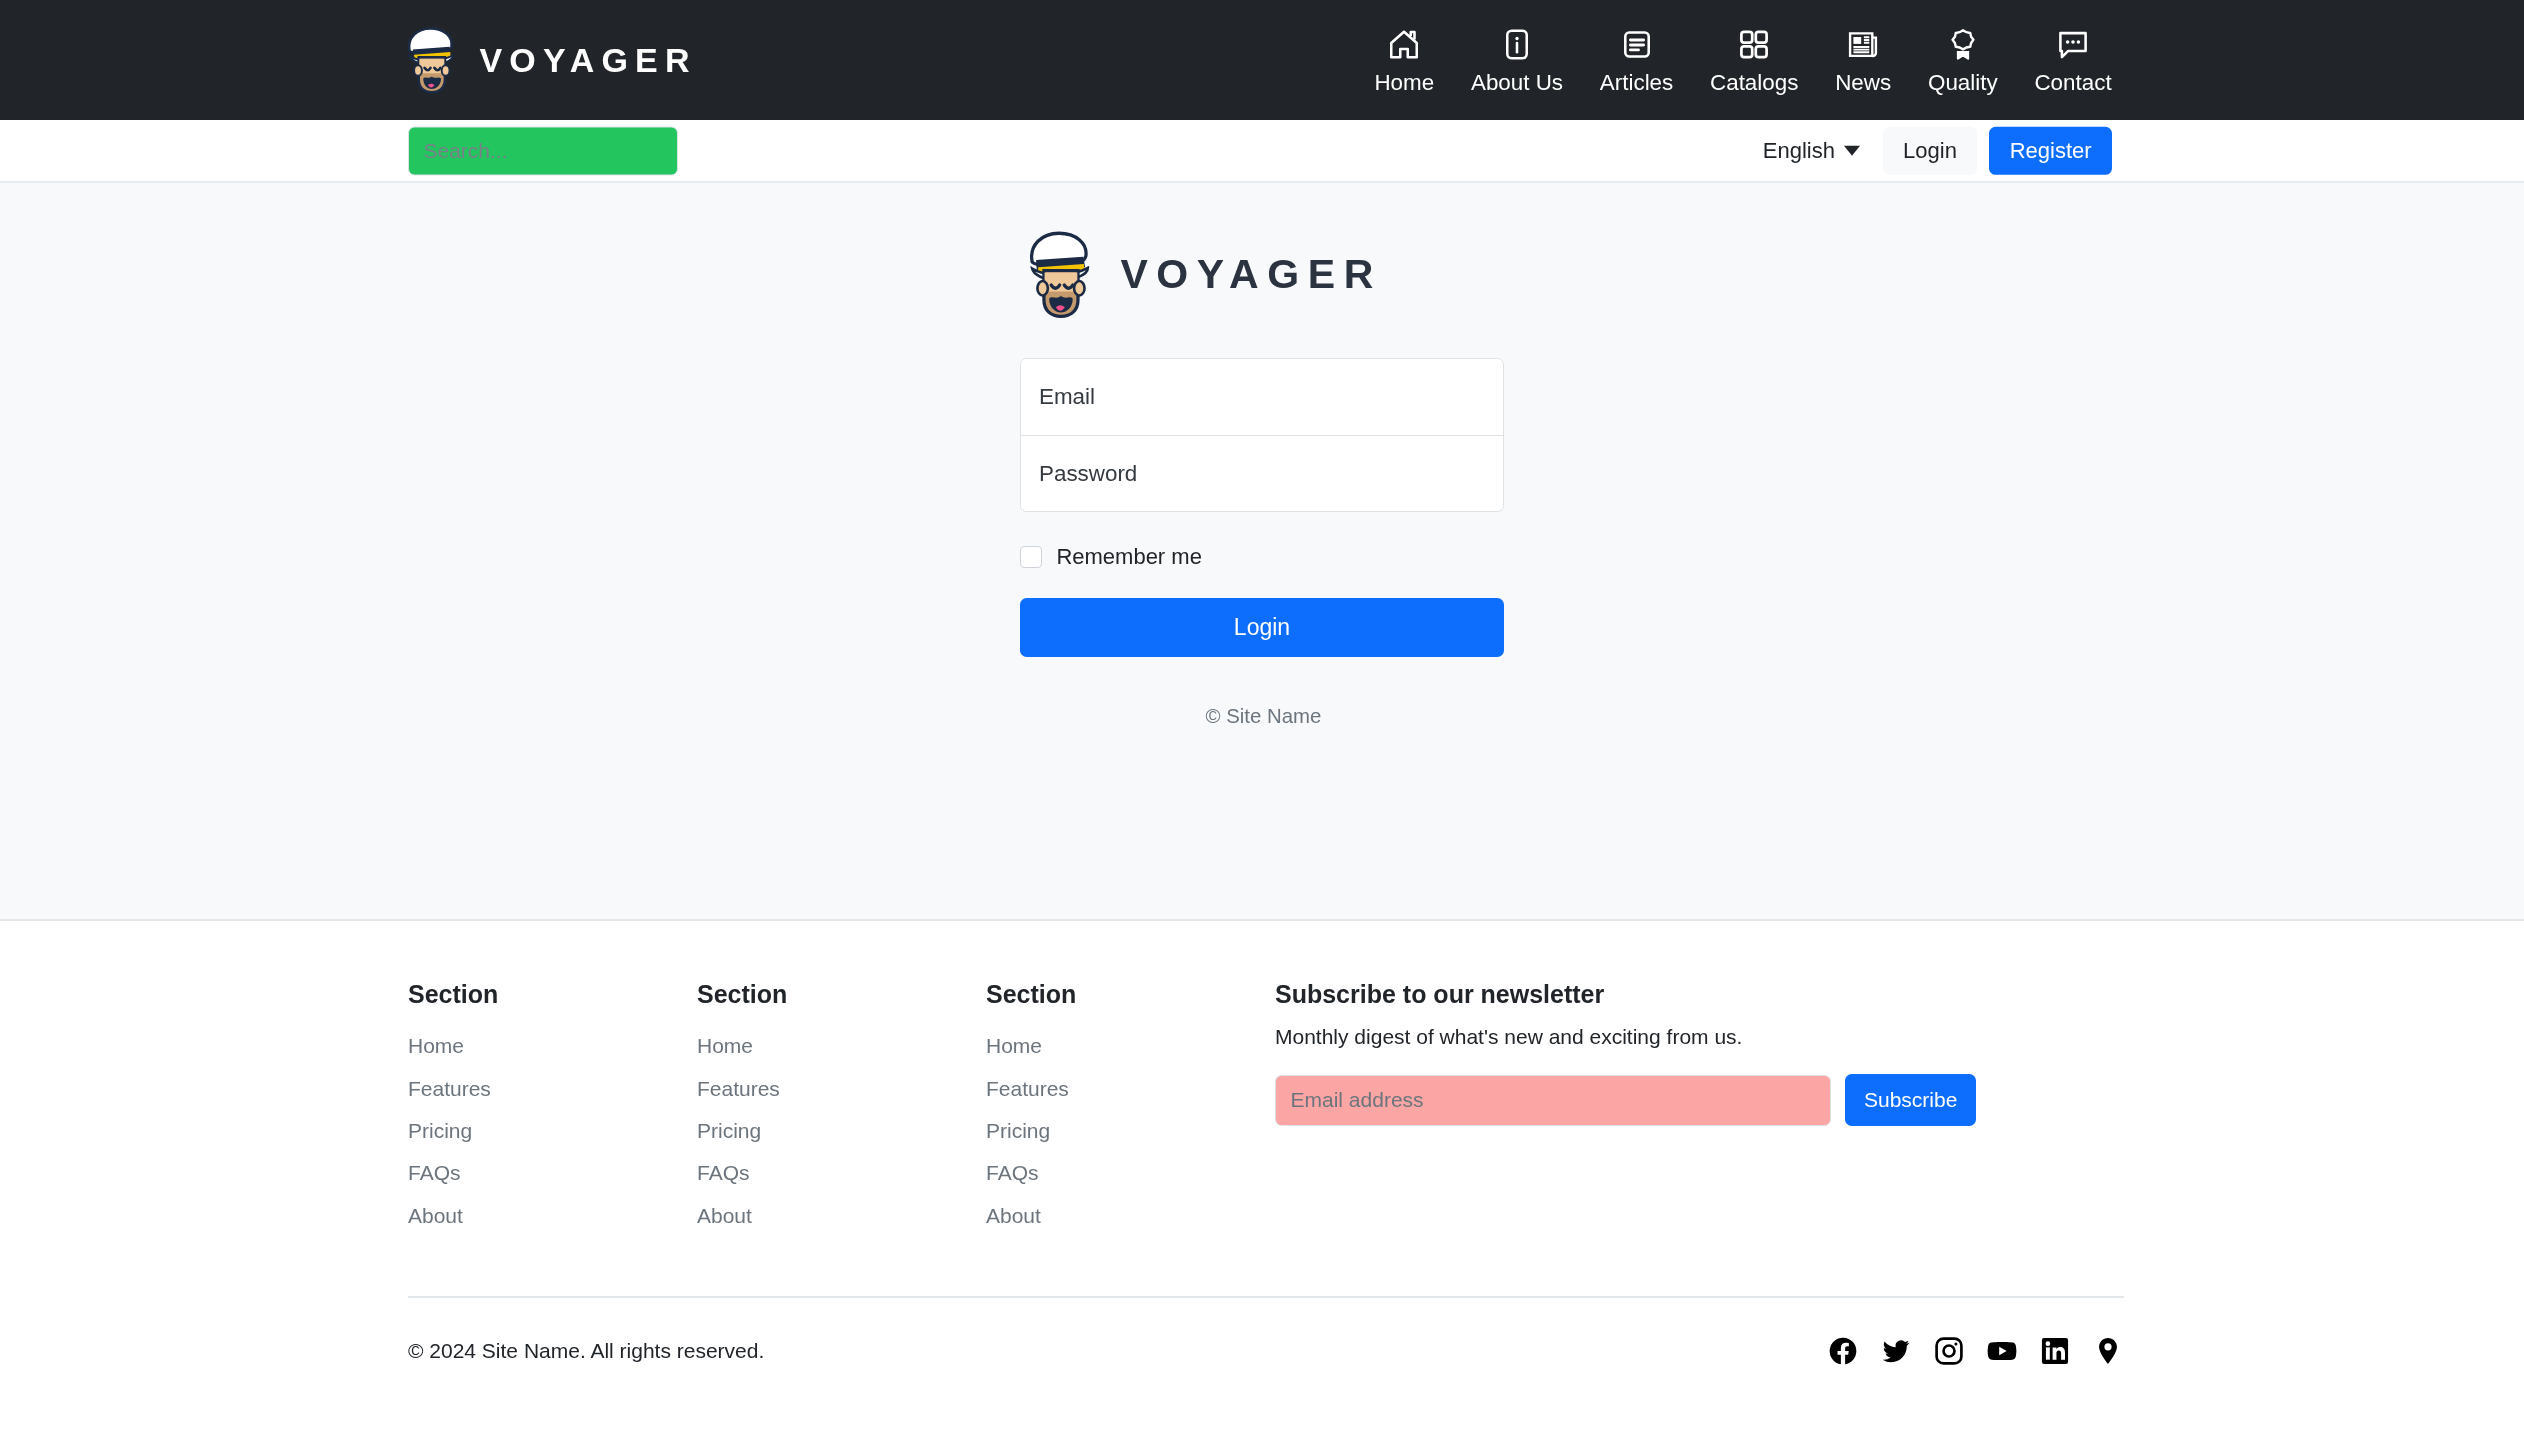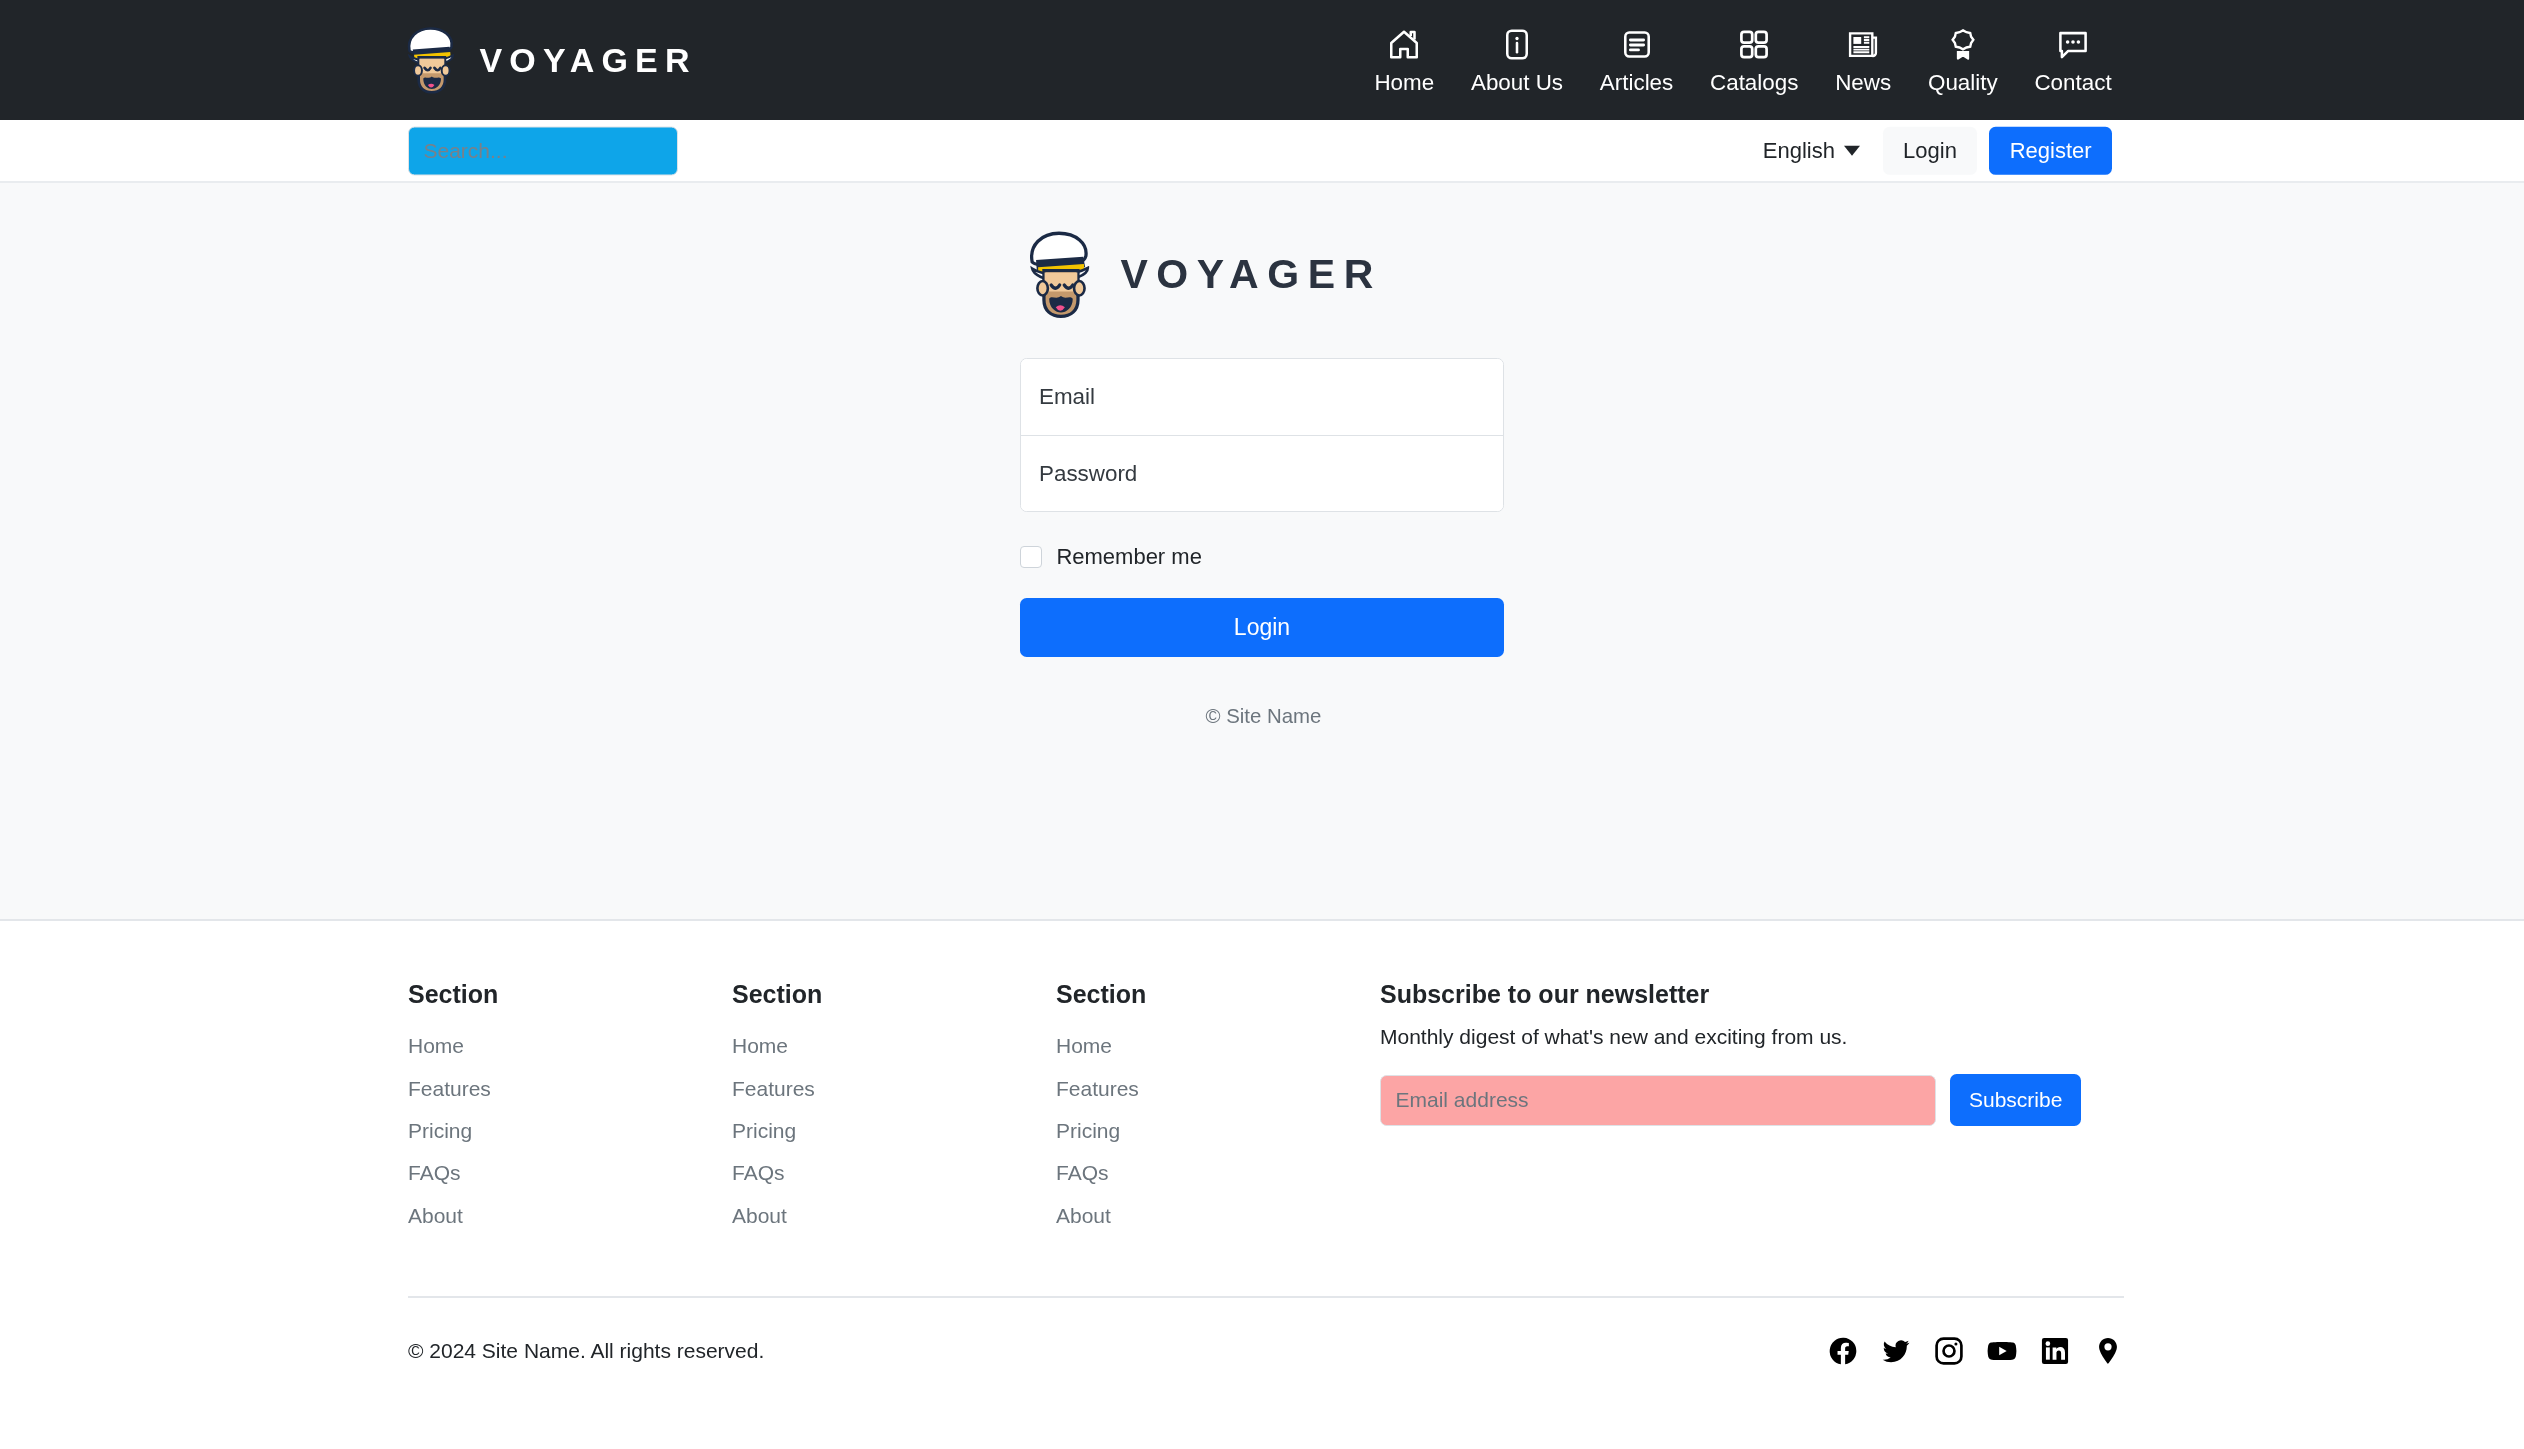--- a/index.html
+++ b/index.html
@@ -57,21 +57,21 @@
     background: #ffffff;
     border-bottom: 2px solid #e9ecef;
     position: relative;
   }
   .search-input {
     position: absolute;
     left: 408px; top: 50%; transform: translateY(-50%);
     width: 270px; height: 49px;
     border: 1.3px solid #dee2e6;
     border-radius: 6.6px;
-    background: #0ea5e9;
+    background: #22c55e;
     font-family: "Liberation Sans", sans-serif;
     font-size: 21px;
     color: #212529;
     padding: 0 14.5px;
     outline: none;
   }
   .search-input::placeholder { color: #7a8089; }
 
   .subbar-right {
     position: absolute;
@@ -209,21 +209,20 @@
     position: relative;
     padding-top: 0;
   }
   .footer-inner {
     position: absolute;
     left: 408px; top: 0; width: 1716px;
   }
   .footer-cols {
     display: flex;
     padding-top: 59px;
-    gap: 35px;
   }
   .fcol { width: 289px; }
   .fcol-head {
     font-size: 25px;
     font-weight: 700;
     color: #212529;
     margin-bottom: 16px;
   }
   .flink {
     display: block;

